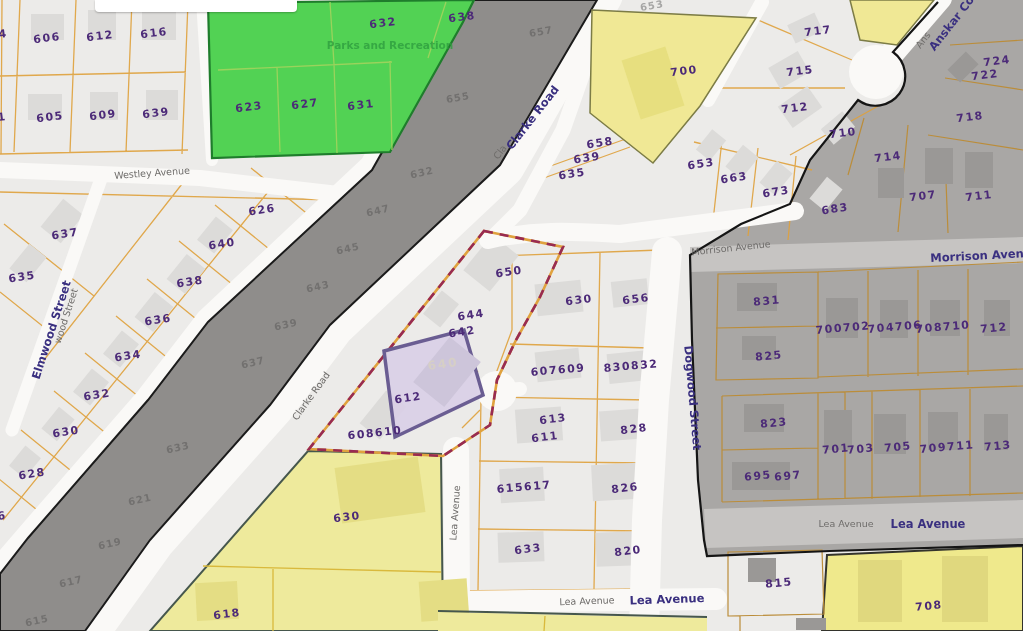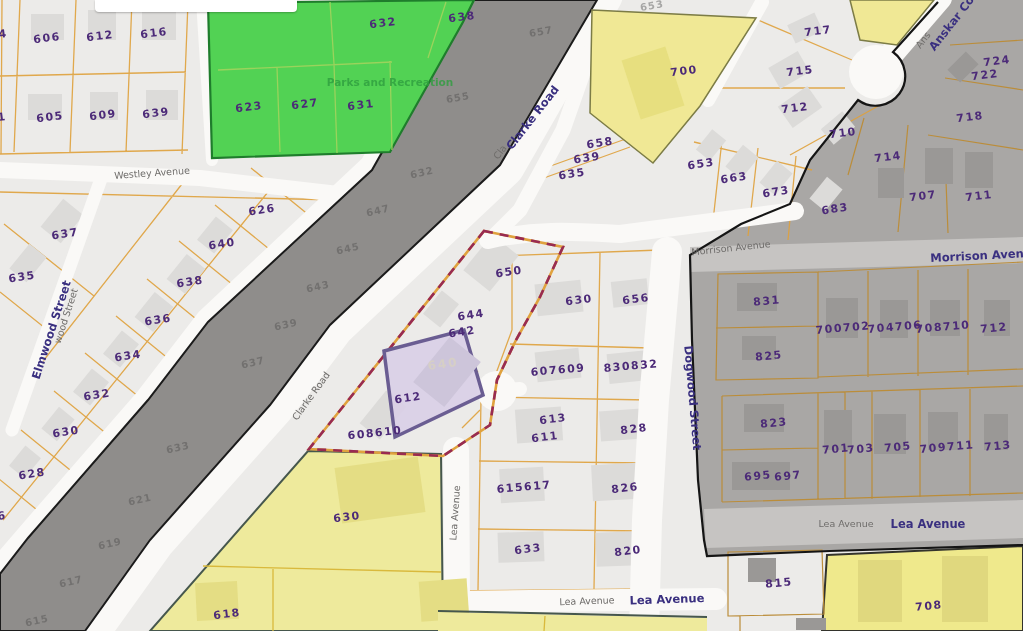--- a/index.html
+++ b/index.html
@@ -7,21 +7,21 @@
          font-family:"DejaVu Sans","Liberation Sans",sans-serif;background:#ecebe9;}
   .stage svg{position:absolute;left:0;top:0;z-index:0;}
   .label-layer{position:absolute;left:0;top:0;width:100%;height:100%;z-index:5;pointer-events:none;}
   .lbl{position:absolute;transform:translate(-50%,-50%);white-space:nowrap;line-height:1;}
   .parcel{font-weight:bold;font-size:11px;color:#4c2a78;letter-spacing:1.5px;}
   .hl{font-weight:bold;font-size:12px;color:#d6cfc6;letter-spacing:2px;}
   .faint{font-size:10px;font-weight:bold;color:rgba(55,55,55,.33);letter-spacing:1px;}
   .faintl{font-size:10px;font-weight:bold;color:rgba(110,110,110,.55);letter-spacing:1px;}
   .st{font-size:9.5px;color:#6e6c6a;}
   .stb{font-size:11.5px;font-weight:bold;color:#3a3080;}
-  .park{font-size:10.5px;font-weight:bold;color:#2f9e3f;opacity:.8;margin-top:37px;}
+  .park{font-size:10.5px;font-weight:bold;color:#2f9e3f;opacity:.8;}
   .overlay-box{position:absolute;left:95px;top:0;width:202px;height:12px;background:#ffffff;
                border-radius:0 0 4px 4px;box-shadow:0 1px 2px rgba(0,0,0,.25);z-index:6;}
 </style>
 </head>
 <body>
 
 <div class="stage">
 <svg width="1023" height="631" viewBox="0 0 1023 631">
 
   <rect x="0" y="0" width="1023" height="631" fill="#ecebe9"></rect>

